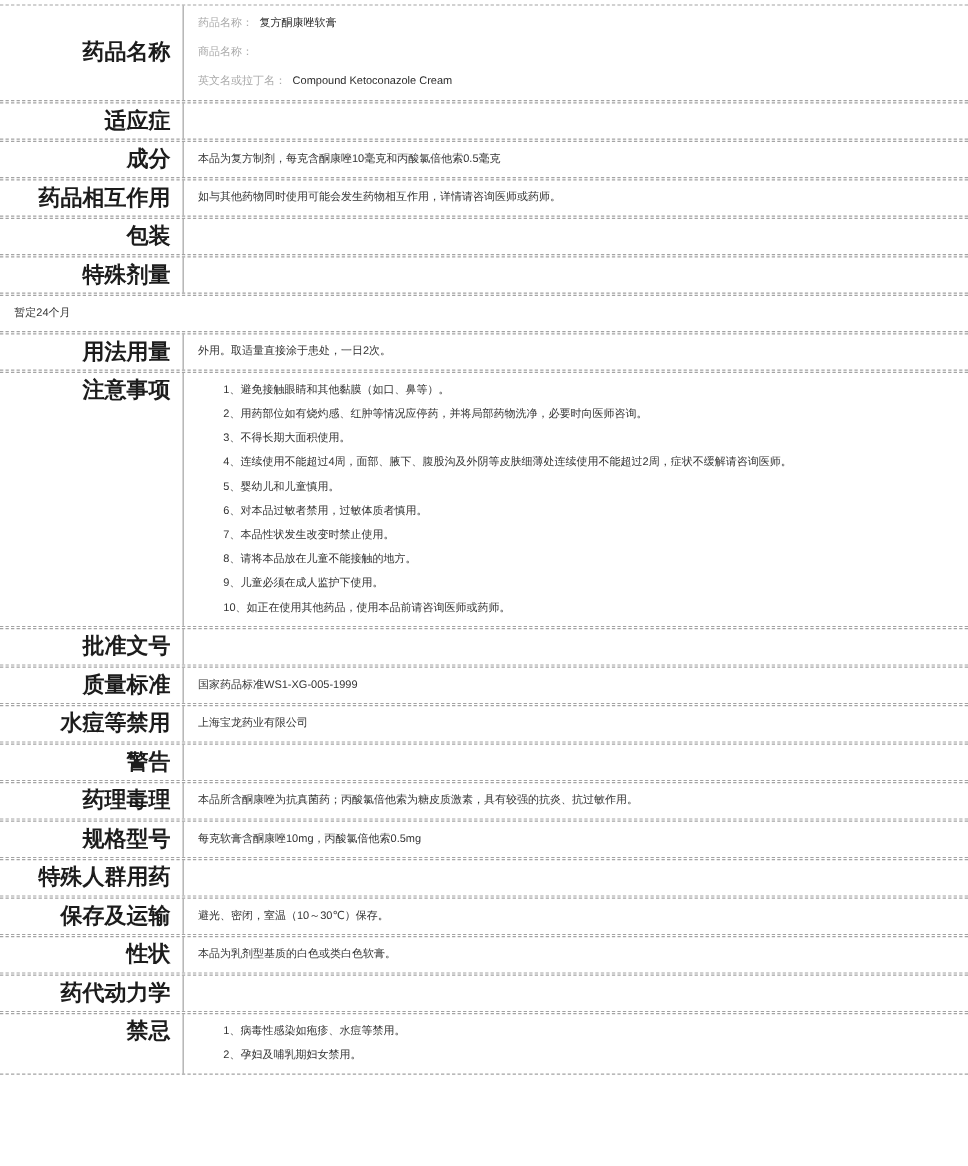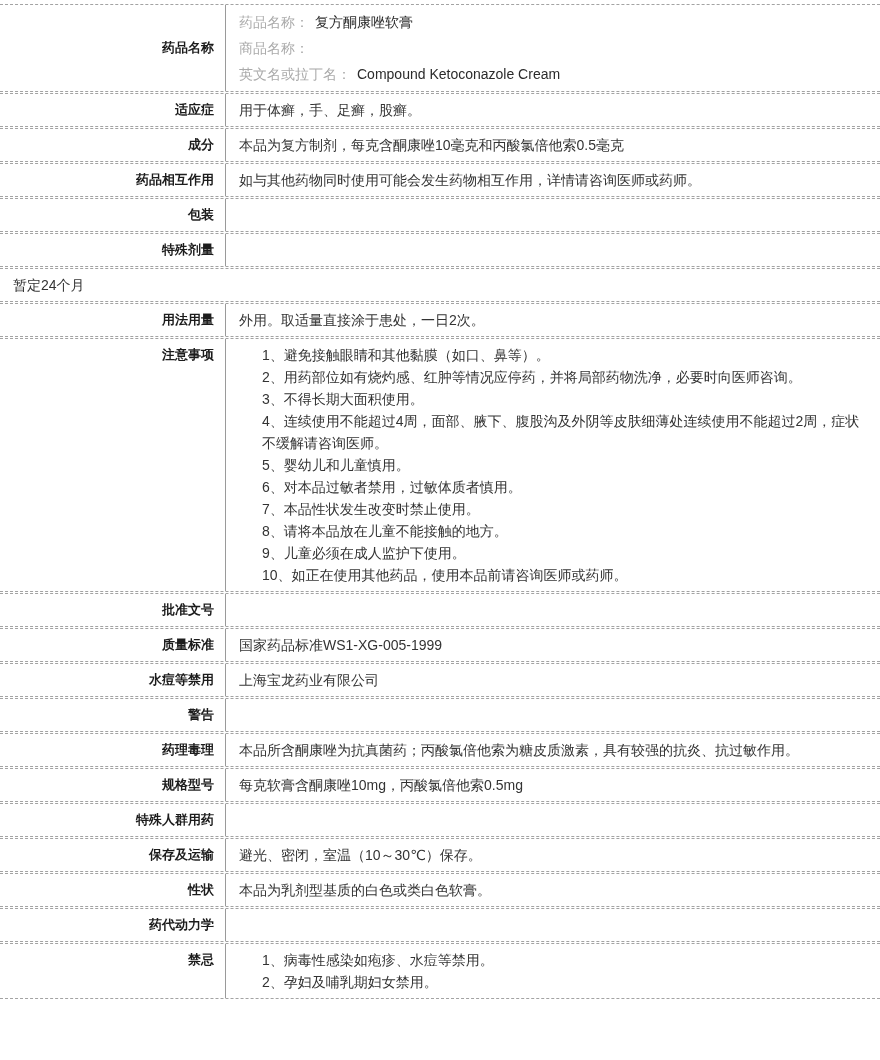--- a/index.html
+++ b/index.html
@@ -22,36 +22,36 @@
   }
   .row {
     display: flex;
     align-items: stretch;
     border-top: 1px dashed #a3a3a3;
     border-bottom: 1px dashed #a3a3a3;
     margin-bottom: 1px;
     background: #ffffff;
   }
   .label-cell {
-    width: 226px;
+    width: 167px;
     box-sizing: border-box;
     padding: 5px 11px 5px 0;
     text-align: right;
     font-weight: bold;
-    font-size: 13px;
+    font-size: 20px;
     line-height: 22px;
     color: #1c1c1c;
     border-right: 1px solid #9a9a9a;
     flex: 0 0 auto;
   }
   .value-cell {
     flex: 1 1 auto;
     box-sizing: border-box;
     padding: 5px 14px 5px 13px;
-    font-size: 14px;
+    font-size: 10px;
     line-height: 22px;
     color: #333333;
     min-height: 22px;
   }
   .row-drug-name .label-cell {
     display: flex;
     align-items: center;
     justify-content: flex-end;
   }
   .row-drug-name .value-cell {
@@ -82,21 +82,20 @@
     <div class="row row-drug-name">
       <div class="label-cell">药品名称</div>
       <div class="value-cell">
         <div class="field-line"><span class="field-label">药品名称：</span><span class="field-value">复方酮康唑软膏</span></div>
         <div class="field-line"><span class="field-label">商品名称：</span><span class="field-value"></span></div>
         <div class="field-line"><span class="field-label">英文名或拉丁名：</span><span class="field-value">Compound Ketoconazole Cream</span></div>
       </div>
     </div>
     <div class="row">
       <div class="label-cell">适应症</div>
-      <div class="value-cell">用于体癣，手、足癣，股癣。</div>
     </div>
     <div class="row">
       <div class="label-cell">成分</div>
       <div class="value-cell">本品为复方制剂，每克含酮康唑10毫克和丙酸氯倍他索0.5毫克</div>
     </div>
     <div class="row">
       <div class="label-cell">药品相互作用</div>
       <div class="value-cell">如与其他药物同时使用可能会发生药物相互作用，详情请咨询医师或药师。</div>
     </div>
     <div class="row">

